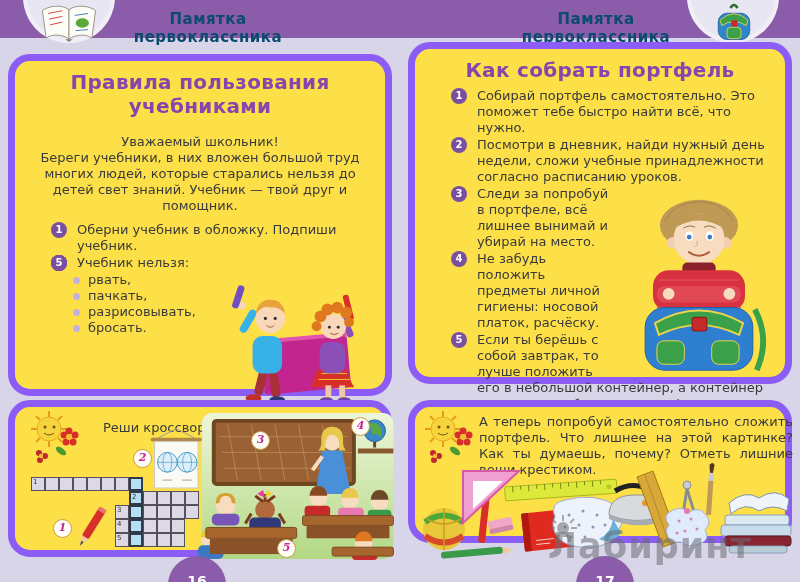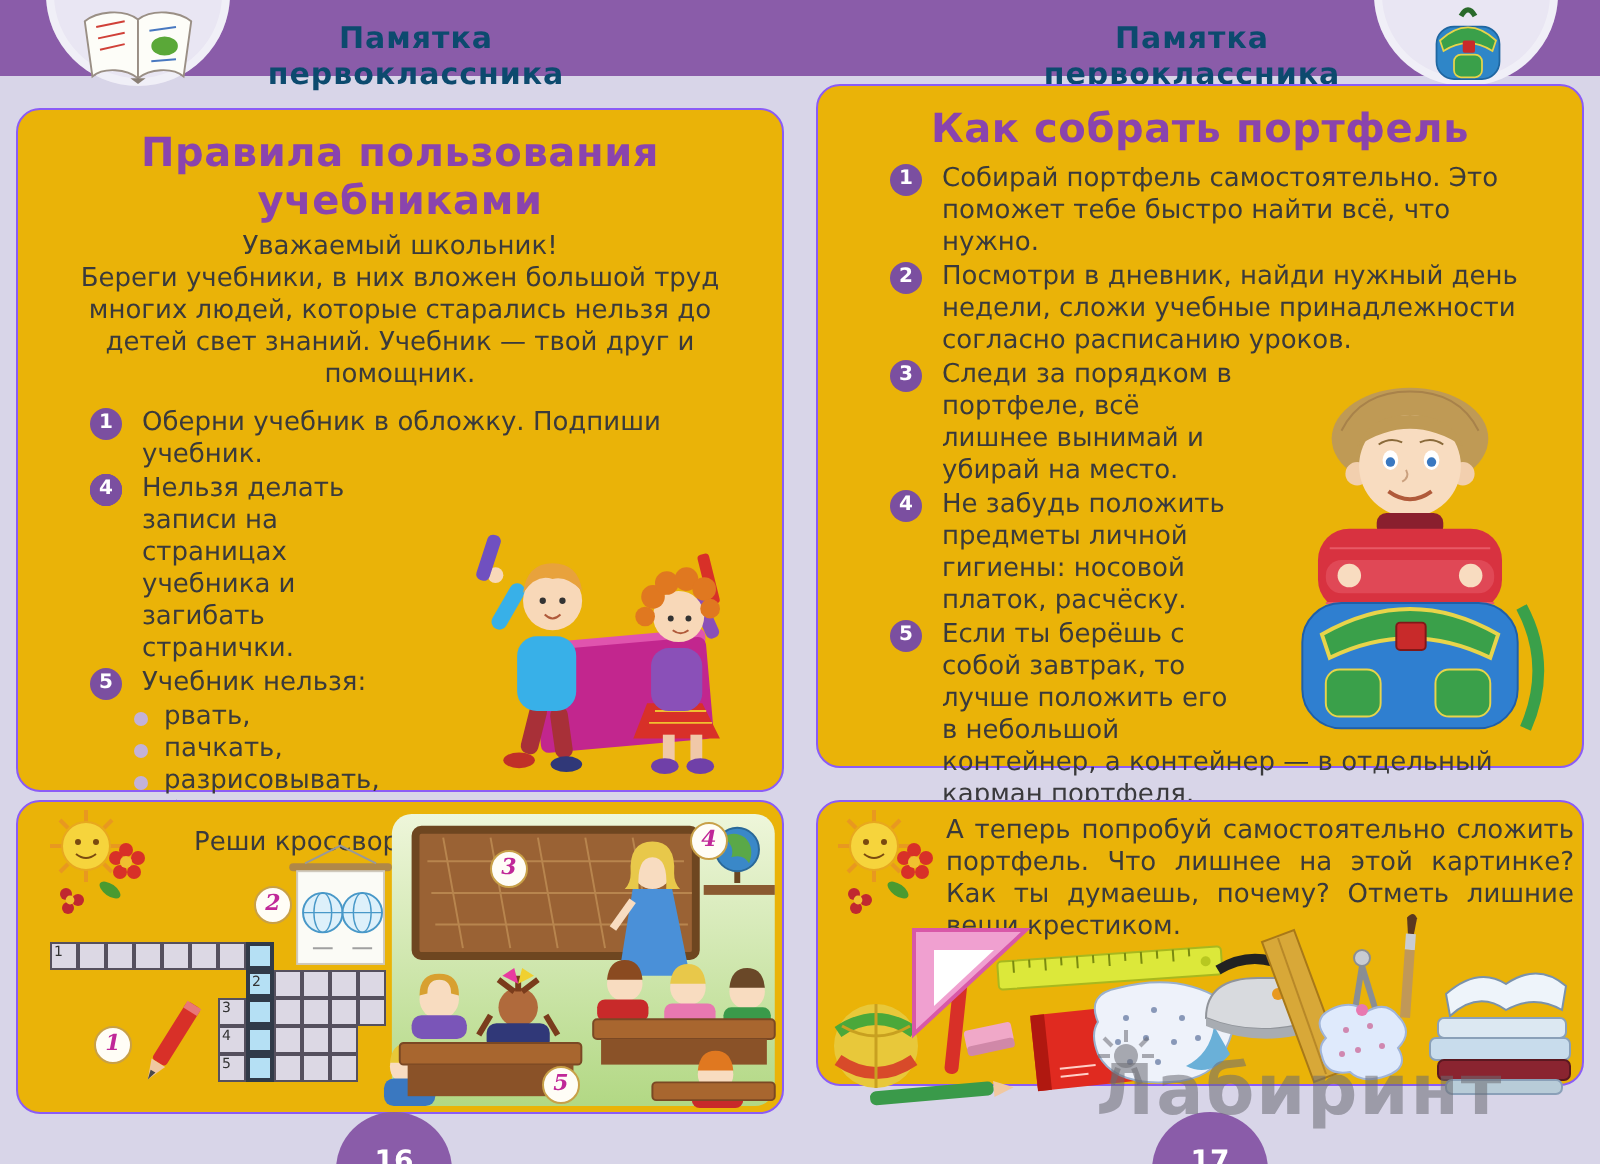--- a/index.html
+++ b/index.html
@@ -11,27 +11,27 @@
   .hdr{position:absolute;top:10px;width:220px;text-align:center;color:#0c4a6e;font-weight:bold;
        font-size:15px;letter-spacing:.5px;}
   .hdr-left{left:98px;}
   .hdr-right{left:486px;}
   .badge{position:absolute;top:-49px;width:92px;height:92px;border-radius:50%;
          background:#e9e6f3;box-shadow:0 0 0 4px rgba(255,255,255,.35) inset;}
   .badge-left{left:23px;}
   .badge-right{left:687px;}
   .badge svg{position:absolute;}
   
-  .panel{position:absolute;background:#eab308;border:1px solid #8b5cf6;border-radius:12px;box-sizing:border-box;}
+  .panel{position:absolute;background:#fde047;border:7px solid #8b5cf6;border-radius:22px;box-sizing:border-box;}
   .p-left-top{left:8px;top:54px;width:384px;height:342px;}
   .p-right-top{left:408px;top:42px;width:384px;height:342px;}
   .p-left-bottom{left:8px;top:400px;width:384px;height:157px;}
   .p-right-bottom{left:408px;top:400px;width:384px;height:143px;}
   .ptitle{margin:9px 10px 4px;text-align:center;color:#8a44ad;font-size:20px;font-weight:bold;letter-spacing:.3px;}
-  .intro{margin:4px auto 6px;width:330px;text-align:center;font-size:13px;line-height:16px;}
+  .intro{margin:16px auto 6px;width:330px;text-align:center;font-size:13px;line-height:16px;}
   .intro .greet{display:block;}
   .list{padding:2px 18px 0 36px;font-size:13px;line-height:16px;}
   .item{position:relative;padding-left:26px;margin:0 0 1px 0;}
   .item .num{position:absolute;left:0;top:0;width:16px;height:16px;border-radius:50%;background:#7b4fa0;
              color:#fff;font-size:10px;font-weight:bold;text-align:center;line-height:16px;}
   .bullet{margin-left:22px;display:flex;align-items:center;gap:8px;}
   .dot{width:7px;height:7px;border-radius:50%;background:#c3b2d8;flex:0 0 auto;}
   .art{float:right;position:relative;}
   .kids-art{width:168px;height:128px;margin:24px -6px 0 6px;}
   .boy-art{width:148px;height:186px;margin:6px -6px 0 8px;}
@@ -132,21 +132,21 @@
             <circle cx="124" cy="31" r="6" fill="#e07820"></circle>
           <circle cx="134" cy="29" r="6" fill="#e07820"></circle>
             <circle cx="143" cy="34" r="6" fill="#e07820"></circle>
           <circle cx="146" cy="44" r="5" fill="#e07820"></circle>
             <circle cx="113" cy="48" r="5" fill="#e07820"></circle>
           <circle cx="126" cy="49" r="1.5" fill="#333"></circle>
             <circle cx="135" cy="49" r="1.5" fill="#333"></circle>
           <path d="M127 55 q4 3 8 0" stroke="#b05a3a" fill="none"></path>
         </svg>
       </div>
-      <div class="item"><span class="num">4</span><span>Нельзя делать записи на страницах учебника и загибать странички.</span></div>
+      <div class="item"><span class="num">4</span></div>
       <div class="item"><span class="num">5</span><span>Учебник нельзя:</span></div>
       <div class="bullet">
           <span class="dot"></span>
           <span>рвать,</span>
         </div>
       <div class="bullet">
           <span class="dot"></span>
           <span>пачкать,</span>
         </div>
       <div class="bullet">
@@ -187,21 +187,21 @@
           <circle cx="44" cy="104" r="6" fill="#f8dcc0"></circle>
             <circle cx="106" cy="104" r="6" fill="#f8dcc0"></circle>
           <rect x="20" y="118" width="110" height="64" rx="20" fill="#2f7fd0" stroke="#1f5fa8"></rect>
           <path d="M132 120 q16 30 2 62" stroke="#3aa04a" stroke-width="6" fill="none"></path>
           <path d="M30 134 q45 -26 90 0 l-4 12 q-41 -20 -82 0 z" fill="#3aa04a" stroke="#e8d44a" stroke-width="2"></path>
           <rect x="68" y="128" width="15" height="14" rx="2" fill="#c82a2a" stroke="#801818"></rect>
           <rect x="32" y="152" width="28" height="24" rx="7" fill="#3aa04a" stroke="#e8d44a"></rect>
           <rect x="88" y="152" width="28" height="24" rx="7" fill="#3aa04a" stroke="#e8d44a"></rect>
         </svg>
       </div>
-      <div class="item"><span class="num">3</span><span>Следи за порядком в портфеле, всё лишнее вынимай и убирай на место.</span></div>
+      <div class="item"><span class="num">3</span><span>Следи за попробуй в портфеле, всё лишнее вынимай и убирай на место.</span></div>
       <div class="item"><span class="num">4</span><span>Не забудь положить предметы личной гигиены: носовой платок, расчёску.</span></div>
       <div class="item"><span class="num">5</span><span>Если ты берёшь с собой завтрак, то лучше положить его в небольшой контейнер, а контейнер — в отдельный карман портфеля.</span></div>
       <div class="item"><span class="num">6</span><span>Собираясь после уроков домой, не забудь сложить все свои вещи в портфель.</span></div>
     </div>
   </section>
 
   <section class="panel p-left-bottom">
     <svg class="sun" viewBox="0 0 64 64">
       <g stroke="#e89820" stroke-width="2">
         <line x1="26" y1="2" x2="26" y2="8"></line>

